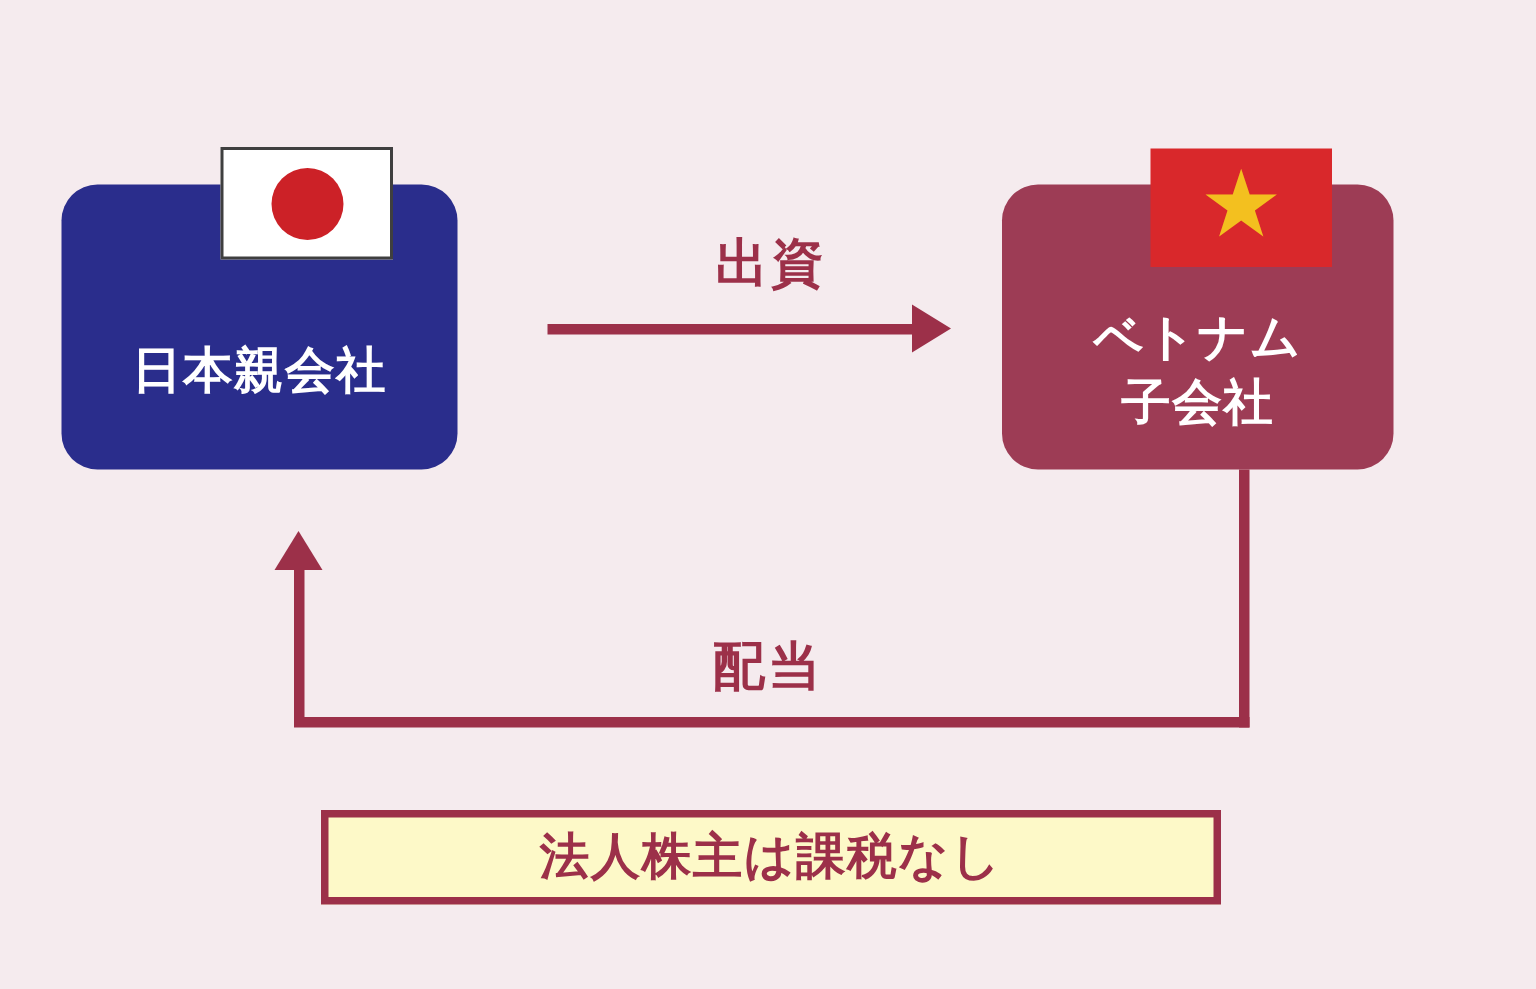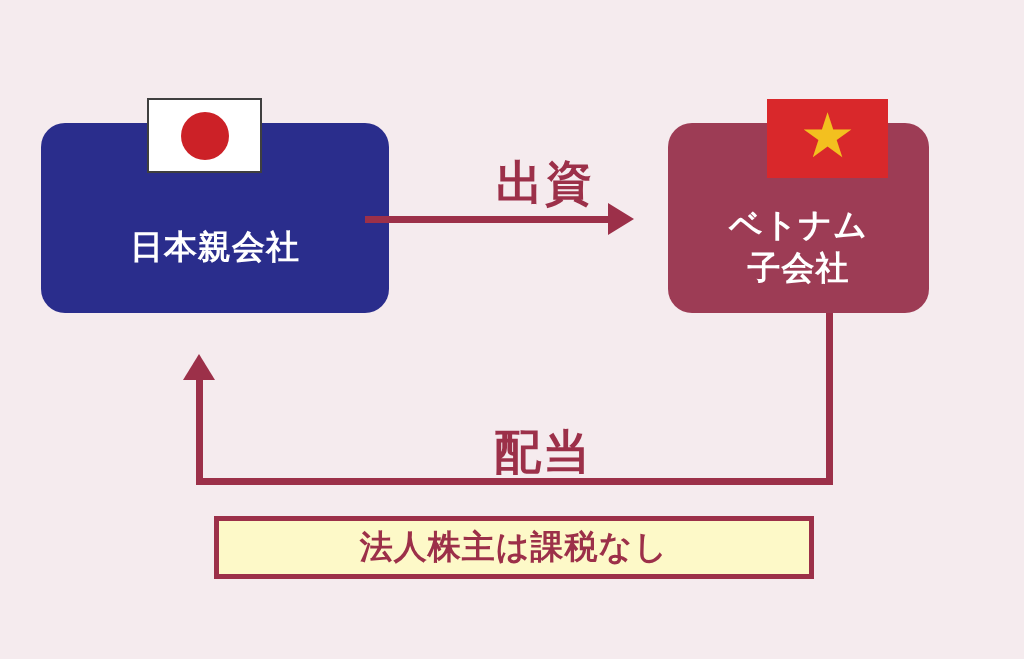--- a/index.html
+++ b/index.html
@@ -19,21 +19,21 @@
     position: absolute;
     top: 123px;
     height: 190px;
     border-radius: 24px;
     display: flex;
     flex-direction: column;
     align-items: center;
     justify-content: center;
     padding-top: 56px;
   }
-  .box.japan { left: 41px; width: 348px; background: var(--japan-box, #2a2d8c); }
+  .box.japan { left: 41px; width: 264px; background: var(--japan-box, #2a2d8c); }
   .box.vietnam { left: 668px; width: 261px; background: var(--vietnam-box, #9d3c55); }
   .box-text {
     color: var(--white-text, #ffffff);
     font-size: 33px;
     font-weight: 600;
     line-height: 43px;
     text-align: center;
     letter-spacing: 1px;
   }
   
@@ -78,23 +78,23 @@
     position: absolute;
     left: 608px; top: 203px;
     width: 0; height: 0;
     border-left: 26px solid var(--line, #9c3049);
     border-top: 16px solid transparent;
     border-bottom: 16px solid transparent;
   }
   .flow-label {
     position: absolute;
     width: 160px;
-    text-align: right;
+    text-align: center;
     color: var(--label, #9c3049);
-    font-size: 47px;
+    font-size: 35px;
     font-weight: 700;
     letter-spacing: 2px;
   }
   .label-invest { left: 434px; top: 152px; }
   .label-dividend { left: 432px; top: 421px; font-family: Liberation Serif, serif; }
   
   .div-vline-right {
     position: absolute;
     left: 826px; top: 313px;
     width: 7px; height: 172px;
@@ -116,21 +116,21 @@
     position: absolute;
     left: 183px; top: 354px;
     width: 0; height: 0;
     border-bottom: 26px solid var(--line, #9c3049);
     border-left: 16px solid transparent;
     border-right: 16px solid transparent;
   }
   
   .note {
     position: absolute;
-    left: 214px; top: 516px;
+    left: 214px; top: 540px;
     width: 600px; height: 63px;
     background: var(--note-bg, #fdf9c8);
     border: 5px solid var(--note-border, #9c3049);
     display: flex; align-items: center; justify-content: center;
   }
   .note-text {
     color: var(--label, #9c3049);
     font-size: 33px;
     font-weight: 700;
     letter-spacing: 1px;

